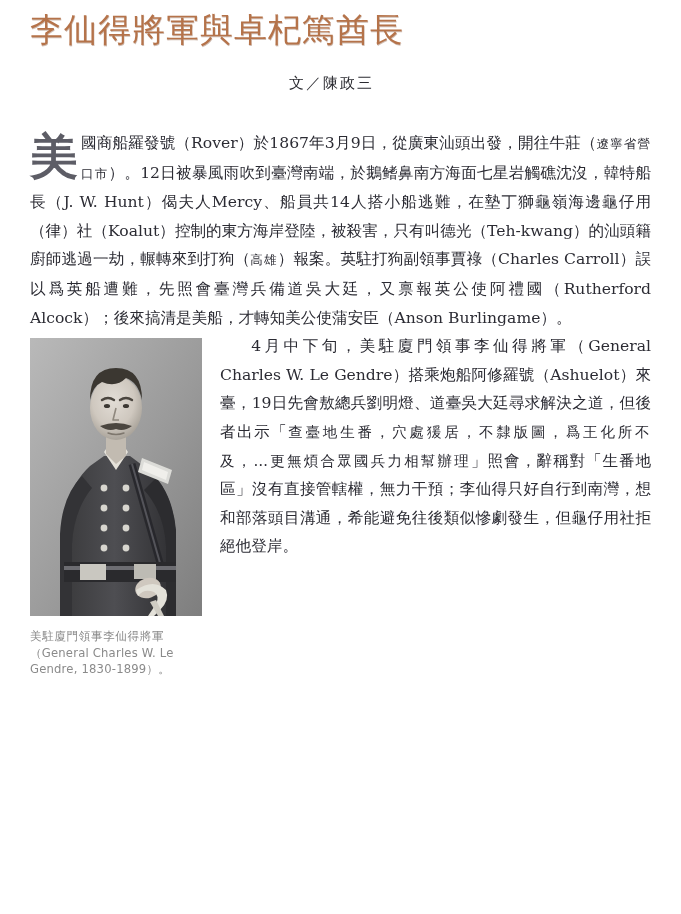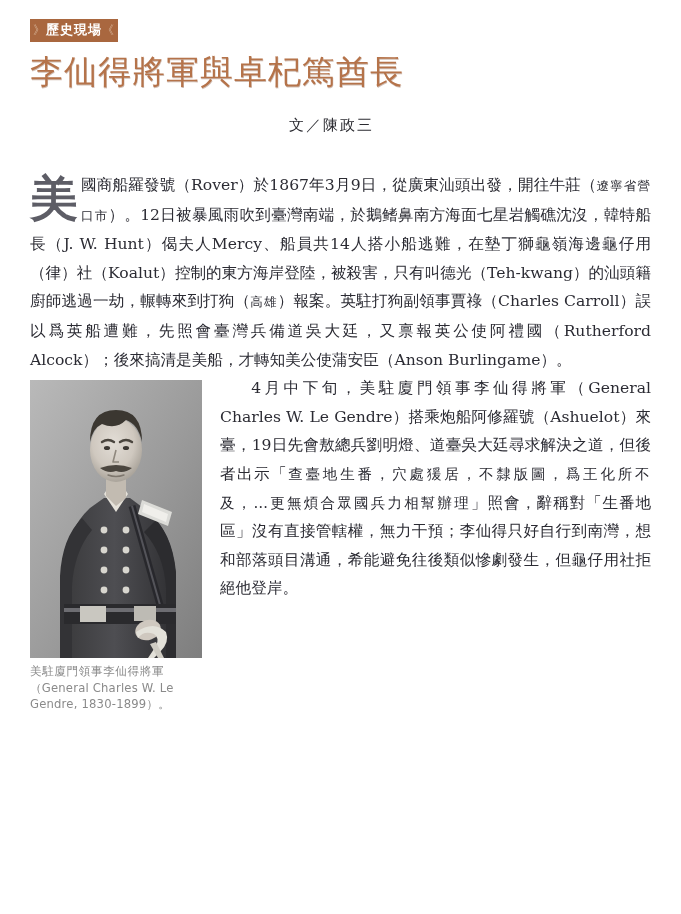--- a/index.html
+++ b/index.html
@@ -120,42 +120,39 @@
   .photo {
     position: relative;
     width: 172px;
     height: 278px;
     overflow: hidden;
     background: #8d8d8d;
   }
   .photo svg { display: block; }
 
   .caption {
-    margin-top: 5px;
+    margin-top: 12px;
     font-family: "DejaVu Sans", "Liberation Sans", sans-serif;
     font-size: 11.6px;
     line-height: 16.5px;
     color: #8a8a8a;
     letter-spacing: 0.6px;
     text-align: left;
   }
   .caption .en { letter-spacing: 0.2px; }
 
   .tail {
     clear: both;
   }
 </style>
 </head>
 <body>
 
 <div class="page">
 
-  <div class="kicker-wrap">
-    <span class="kicker"><span class="chev">》</span><span>歷史現場</span><span class="chev">《</span></span>
-  </div>
 
   <h1 class="doc-title">李仙得將軍與卓杞篤酋長</h1>
 
   <div class="byline">文／陳政三</div>
 
   <div class="article">
 
     <p>
       <span class="dropcap">美</span><span>國商船羅發號（Rover）於1867年3月9日，從廣東汕頭出發，開往牛莊（</span><span class="small-kai">遼寧省營口市</span><span>）。12日被暴風雨吹到臺灣南端，於鵝鳍鼻南方海面七星岩觸礁沈沒，韓特船長（J. W. Hunt）偈夫人Mercy、船員共14人搭小船逃難，在墊丁獅龜嶺海邊龜仔用（律）社（Koalut）控制的東方海岸登陸，被殺害，只有叫德光（Teh-kwang）的汕頭籍廚師逃過一劫，輾轉來到打狗（</span><span class="small-kai">高雄</span><span>）報案。英駐打狗副領事賈祿（Charles Carroll）誤以爲英船遭難，先照會臺灣兵備道吳大廷，又禀報英公使阿禮國（Rutherford Alcock）；後來搞清是美船，才轉知美公使蒲安臣（Anson Burlingame）。</span>
     </p>

